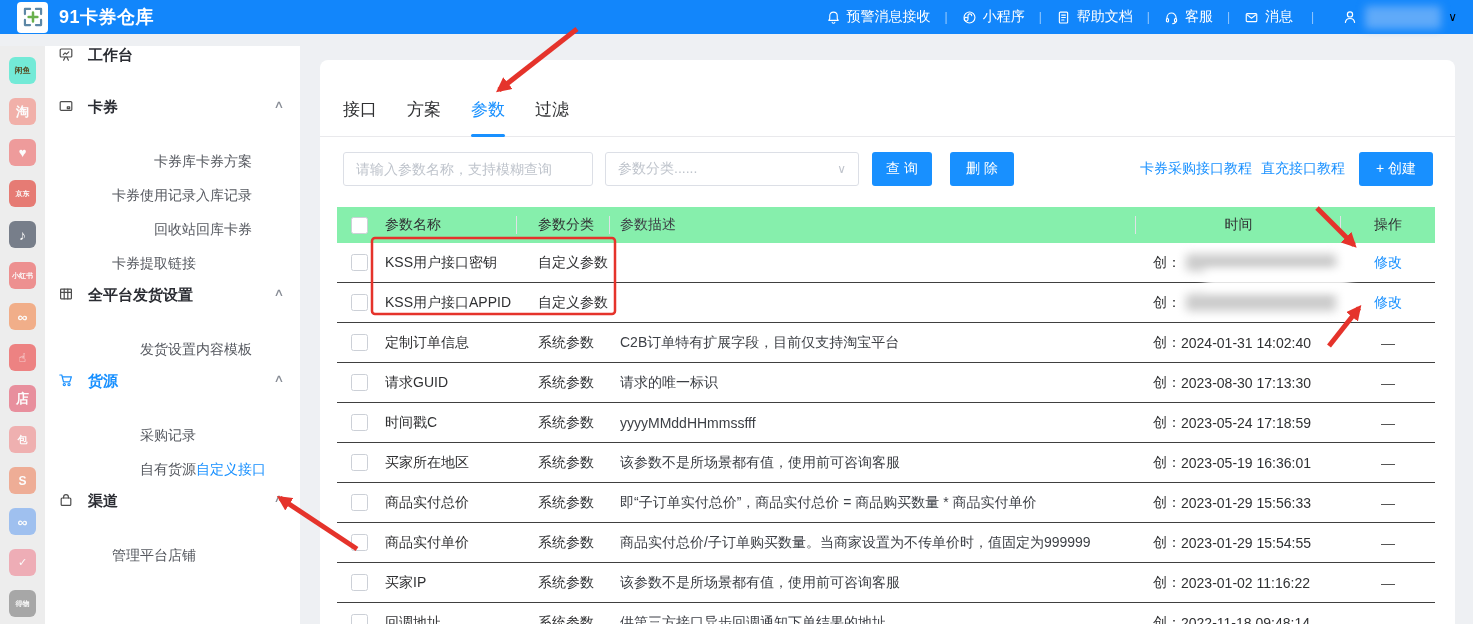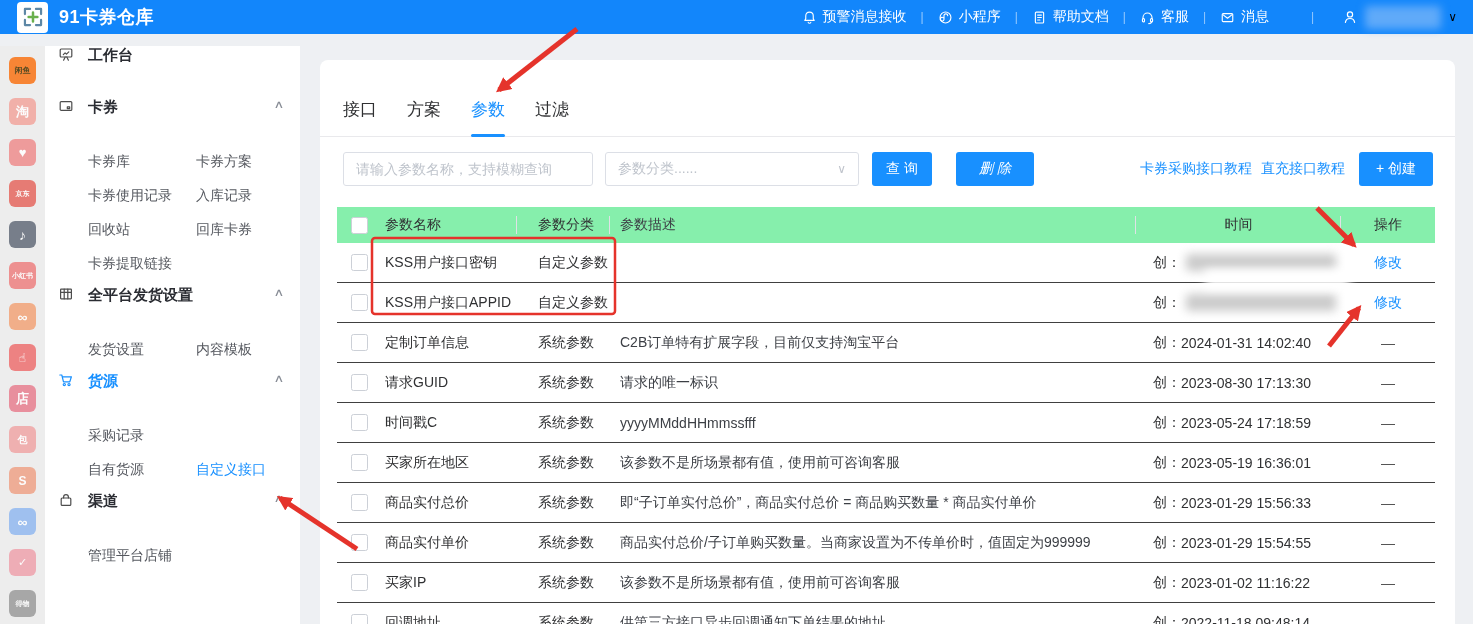--- a/index.html
+++ b/index.html
@@ -4,21 +4,21 @@
 <style>
   html,body{margin:0;padding:0;}
   body{width:1473px;height:624px;position:relative;overflow:hidden;background:#eef0f3;
        font-family:"Liberation Sans","DejaVu Sans",sans-serif;}
   
   .top-header{position:absolute;left:0;top:0;width:1473px;height:34px;background:#1286fb;
               display:flex;align-items:center;z-index:5;}
   .logo-box{width:31px;height:31px;background:#fff;border-radius:4px;margin-left:17px;
             display:flex;align-items:center;justify-content:center;flex:0 0 31px;}
   .app-title{color:#fff;font-size:18px;font-weight:bold;margin-left:11px;letter-spacing:.5px;white-space:nowrap;}
-  .header-right{margin-left:auto;display:flex;align-items:center;color:#fff;font-size:14px;margin-right:28px;justify-content:flex-end;}
+  .header-right{margin-left:auto;display:flex;align-items:center;color:#fff;font-size:14px;margin-right:4px;justify-content:flex-end;}
   .nav-item{display:flex;align-items:center;gap:6px;cursor:pointer;white-space:nowrap;}
   .nav-ic{display:flex;align-items:center;}
   .nav-sep{margin:0 14px;color:rgba(255,255,255,.55);font-size:12px;}
   .user-wrap{display:flex;align-items:center;gap:7px;cursor:pointer;}
   .user-blur{width:76px;height:23px;background:#60aaf9;border-radius:3px;filter:blur(4px);}
   .user-chevron{font-size:12px;}
   .user-chevron::after{content:"∨";}
   
   .rail{position:absolute;left:0;top:46px;width:45px;height:578px;background:#ededed;
         display:flex;flex-direction:column;align-items:center;padding-top:11px;box-sizing:border-box;z-index:1;}
@@ -28,42 +28,42 @@
   
   .sidebar{position:absolute;left:45px;top:46px;width:255px;height:578px;background:#fff;overflow:hidden;z-index:1;}
   .side-parent{height:52px;display:flex;align-items:flex-start;padding:0 17px 0 13px;cursor:pointer;
                color:#2b2d33;font-weight:bold;font-size:15px;}
   .side-ic{width:16px;height:16px;display:flex;margin-right:14px;flex:0 0 16px;}
   .side-label{flex:1;white-space:nowrap;}
   .side-chev{color:#888d96;font-size:11px;font-weight:normal;transform:scaleX(1.35);}
   .side-parent.active .side-label{color:#1890ff;}
   .side-children{margin-top:-5px;margin-bottom:5px;}
   .child-row{height:34px;display:flex;align-items:center;padding-left:43px;font-size:14px;color:#55585f;}
-  .child-link{cursor:pointer;white-space:nowrap;}
+  .child-link{cursor:pointer;white-space:nowrap;text-align:right;}
   .child-row .child-link:first-child{flex:0 0 108px;}
   .child-link.active{color:#1890ff;}
   
   .panel{position:absolute;left:320px;top:60px;width:1135px;height:564px;background:#fff;
          border-radius:8px 8px 0 0;overflow:hidden;z-index:1;}
   .tabs{display:flex;gap:30px;padding:38px 23px 0;border-bottom:1px solid #e9e9ec;}
   .tab{font-size:17px;color:#303133;padding-bottom:15px;position:relative;cursor:pointer;white-space:nowrap;}
   .tab.active{color:#1890ff;}
   .tab.active::after{content:"";position:absolute;left:0;right:0;bottom:-1px;height:3px;background:#1890ff;border-radius:1.5px;}
   .filter-row{display:flex;align-items:center;margin:15px 22px 0 23px;}
   .search-input{width:250px;height:34px;box-sizing:border-box;border:1px solid #dcdfe6;border-radius:3px;
                 padding:0 12px;font-size:14px;color:#333;font-family:inherit;outline:none;}
   .search-input::placeholder{color:#bfc4cc;}
   .select-box{width:254px;height:34px;box-sizing:border-box;border:1px solid #dcdfe6;border-radius:3px;
               margin-left:12px;display:flex;align-items:center;padding:0 12px;font-size:14px;
               color:#bfc4cc;position:relative;cursor:pointer;}
   .select-box::after{content:"∨";position:absolute;right:12px;color:#c0c4cc;font-size:12px;}
   .btn{height:34px;border:none;border-radius:3px;background:#1890ff;color:#fff;font-size:14px;
        font-family:inherit;cursor:pointer;white-space:nowrap;}
   .btn-query{width:60px;margin-left:13px;}
-  .btn-delete{width:78px;margin-left:24px;font-style:italic;}
+  .btn-delete{width:64px;margin-left:18px;}
   .right-tools{margin-left:auto;display:flex;align-items:center;gap:9px;}
   .tool-link{color:#1890ff;font-size:14px;cursor:pointer;white-space:nowrap;}
   .btn-create{padding:0 17px;margin-left:5px;}
   
   .table{margin:21px 20px 0 17px;font-size:14px;}
   .thead{display:flex;align-items:flex-start;height:36px;background:#86efac;font-weight:normal;color:#303133;}
   .trow{display:flex;align-items:center;height:39px;border-bottom:1px solid #404040;color:#303133;}
   .tc{white-space:nowrap;overflow:hidden;}
   .c-check{flex:0 0 48px;padding-left:14px;box-sizing:border-box;display:flex;align-items:center;}
   .c-name{flex:0 0 132px;}
@@ -155,21 +155,21 @@
           <circle cx="8" cy="5.4" r="2.6"></circle>
           <path d="M3.4 13.4c.4-2.6 2.2-3.9 4.6-3.9s4.2 1.3 4.6 3.9"></path>
         </svg>
       </span>
     <span class="user-blur"></span>
     <span class="user-chevron"></span>
   </div>
 </div>
 
 <div class="rail" id="rail">
-    <div class="rail-icon" style="background: #f97316; color: rgb(61, 48, 0); font-size: 8px;">闲鱼</div>
+    <div class="rail-icon" style="background: #5eead4; color: rgb(61, 48, 0); font-size: 8px;">闲鱼</div>
     <div class="rail-icon" style="background: rgb(242, 166, 158); color: rgb(255, 255, 255); font-size: 13px;">淘</div>
     <div class="rail-icon" style="background: rgb(239, 141, 141); color: rgb(255, 255, 255); font-size: 13px;">♥</div>
     <div class="rail-icon" style="background: rgb(229, 104, 95); color: rgb(255, 255, 255); font-size: 7px;">京东</div>
     <div class="rail-icon" style="background: rgb(99, 107, 121); color: rgb(255, 255, 255); font-size: 14px;">♪</div>
     <div class="rail-icon" style="background: rgb(238, 128, 128); color: rgb(255, 255, 255); font-size: 7px;">小红书</div>
     <div class="rail-icon" style="background: rgb(242, 164, 120); color: rgb(255, 255, 255); font-size: 14px;">∞</div>
     <div class="rail-icon" style="background: rgb(238, 112, 112); color: rgb(255, 255, 255); font-size: 12px;">☝</div>
     <div class="rail-icon" style="background: rgb(232, 127, 144); color: rgb(255, 255, 255); font-size: 13px;">店</div>
     <div class="rail-icon" style="background: rgb(240, 166, 166); color: rgb(255, 255, 255); font-size: 10px;">包</div>
     <div class="rail-icon" style="background: rgb(239, 162, 135); color: rgb(255, 255, 255); font-size: 12px;">S</div>

